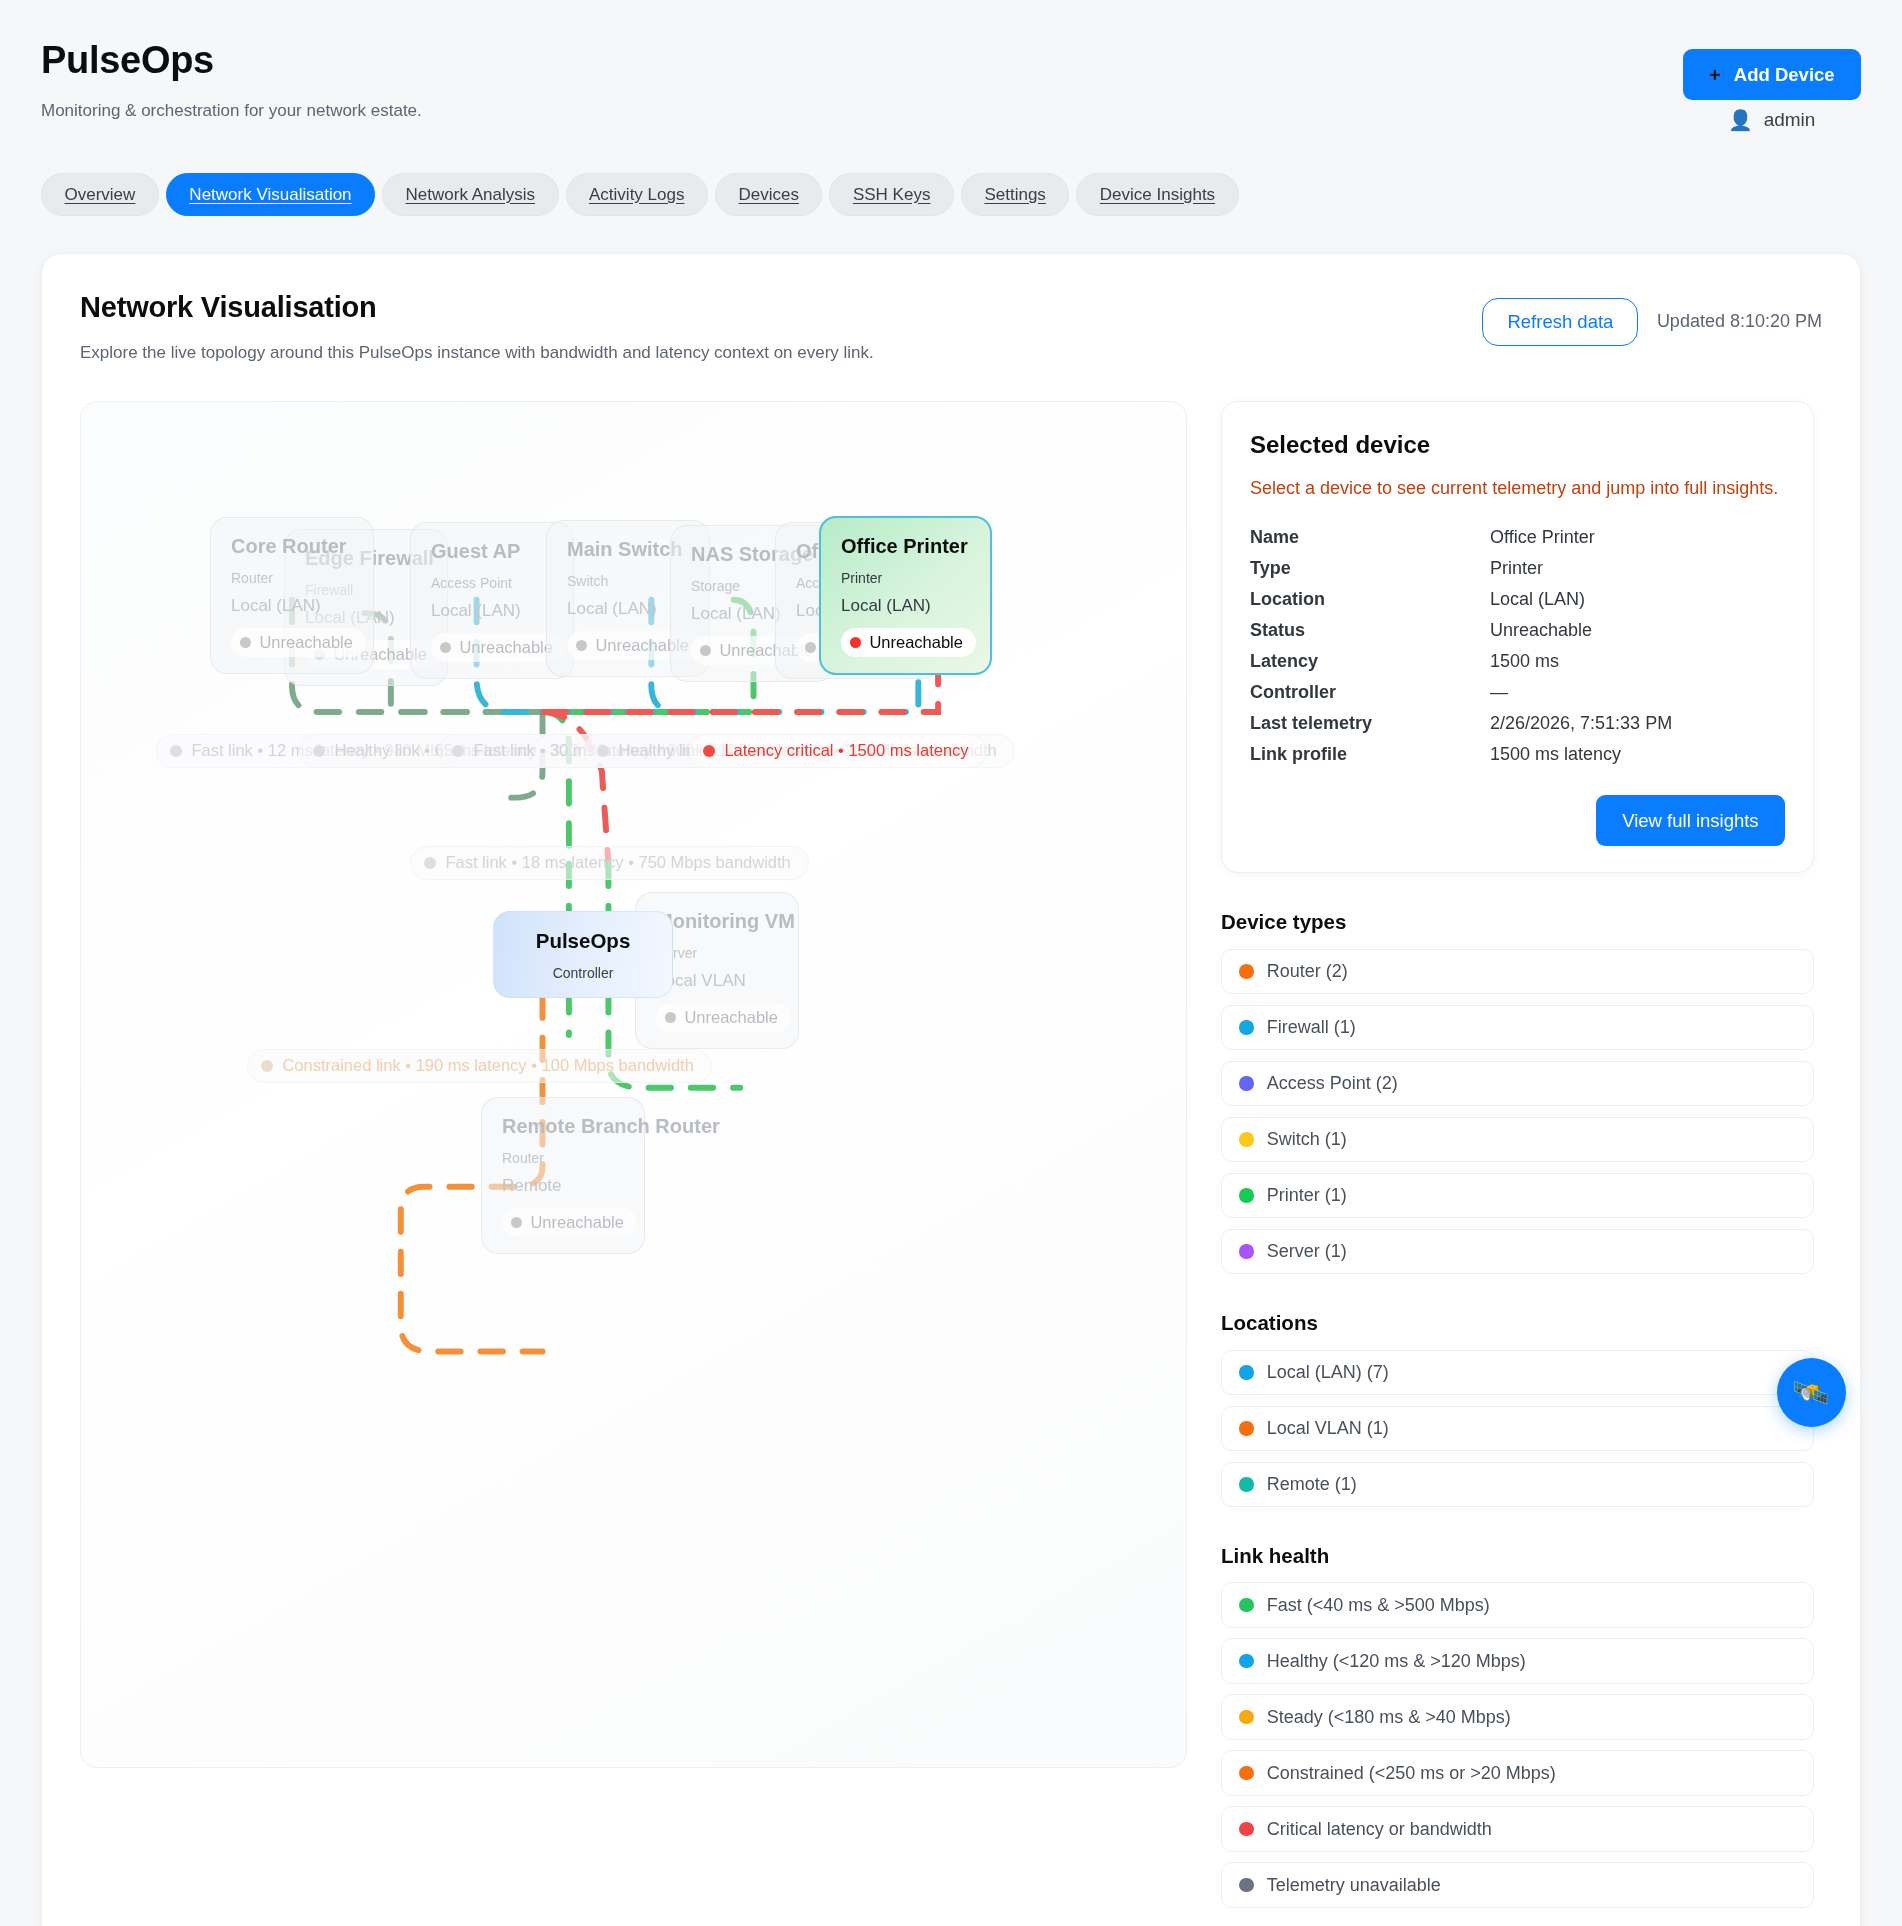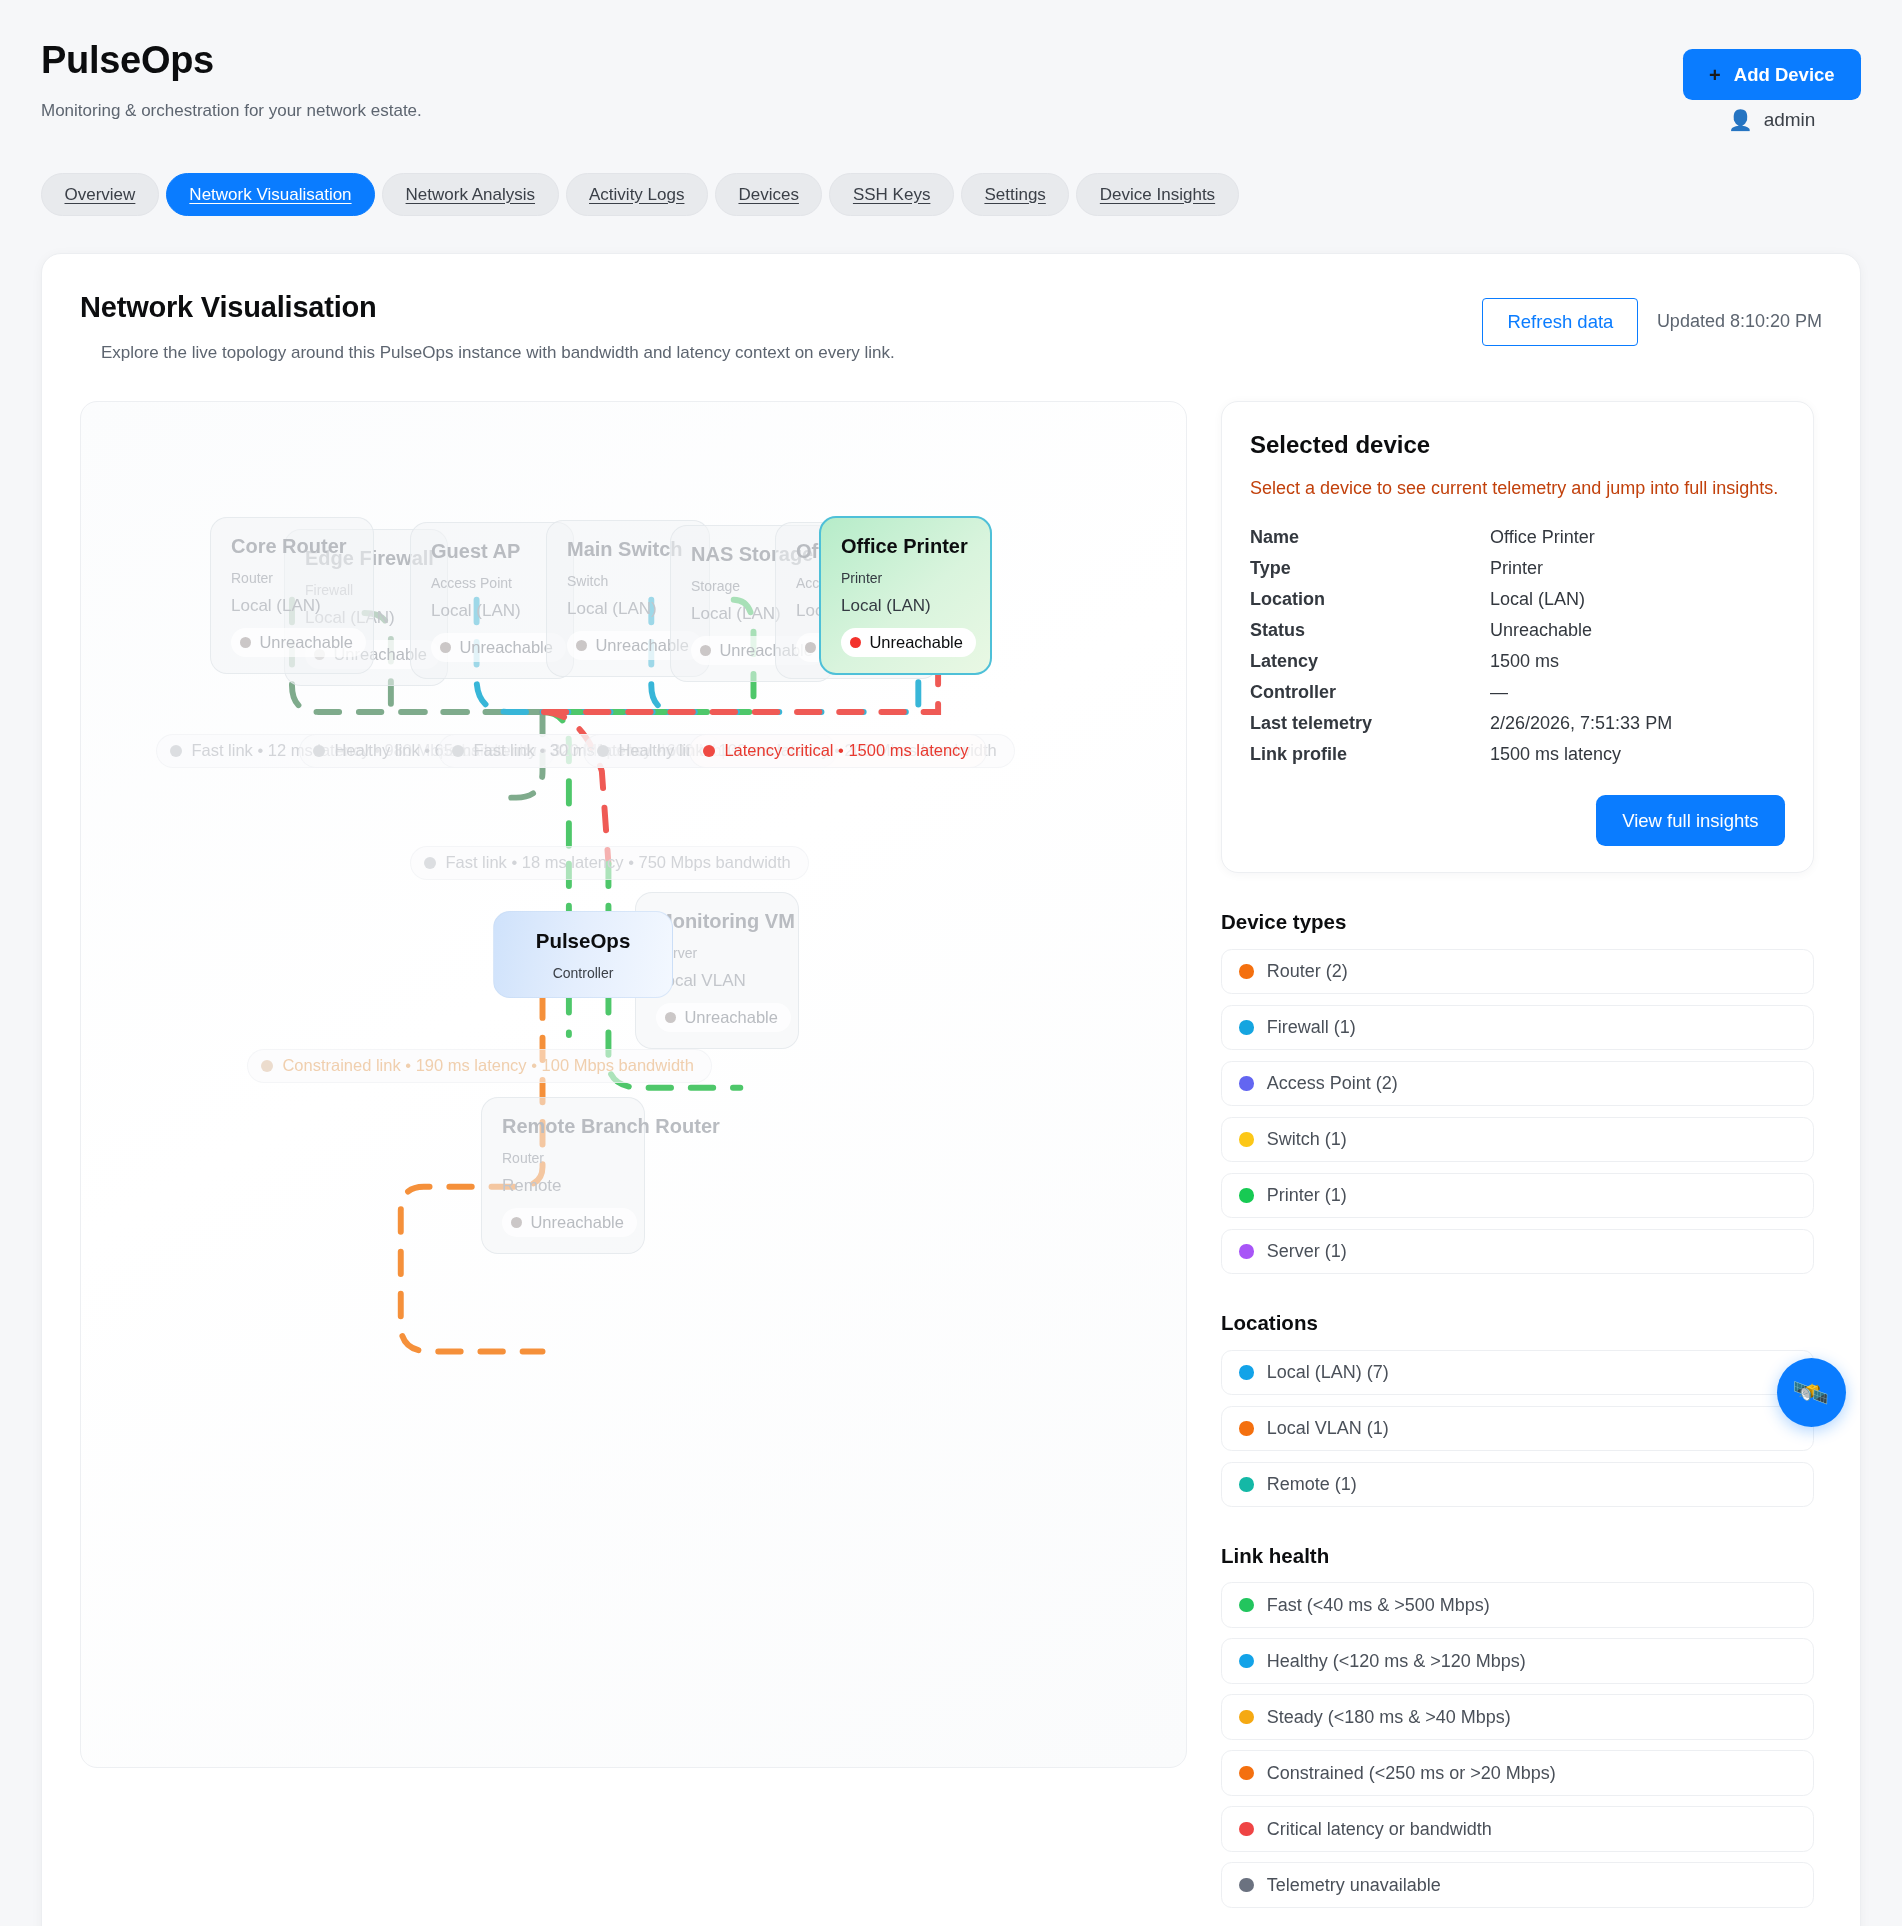--- a/index.html
+++ b/index.html
@@ -40,24 +40,24 @@
   .tab.active { background: #0a7cff; color: #ffffff; border-color: #0a7cff; font-weight: 400; }
 
   
   .main-card {
     margin-top: 37px; background: #ffffff; border-radius: 20px;
     border: 0.7px solid #eceef1; box-shadow: 0 2px 12px rgba(16,24,40,0.045);
     padding: 37px 38px 42px 38px; position: relative;
   }
   .card-head { display: flex; justify-content: space-between; align-items: flex-start; }
   .card-title { font-size: 29px; font-weight: 700; color: #0c0d0f; letter-spacing: -0.2px; }
-  .card-desc { margin-top: 18.5px; font-size: 17px; color: #5d6570; margin-left: 21px; }
+  .card-desc { margin-top: 18.5px; font-size: 17px; color: #5d6570; }
   .card-head-right { display: flex; align-items: center; gap: 18.5px; padding-top: 6.6px; }
   .refresh-btn {
-    background: #ffffff; color: #0a7cff; border: 1.3px solid #0a7cff; border-radius: 4px;
+    background: #ffffff; color: #0a7cff; border: 1.3px solid #0a7cff; border-radius: 16px;
     padding: 12px 24px; font-size: 18.5px; cursor: pointer; font-family: "Liberation Sans", sans-serif;
   }
   .updated-text { font-size: 18px; color: #5d6570; white-space: nowrap; }
 
   
   .card-body { display: flex; gap: 34px; margin-top: 38px; align-items: flex-start; }
 
   
   .topology {
     position: relative; width: 1107px; height: 1367px;

